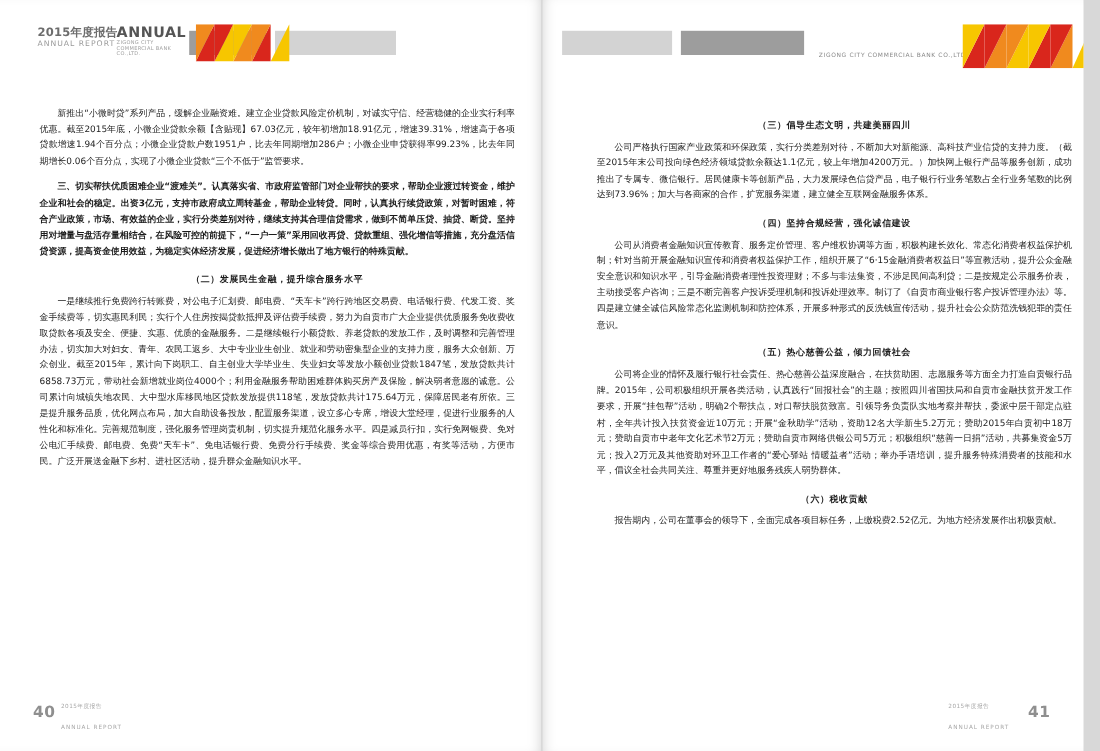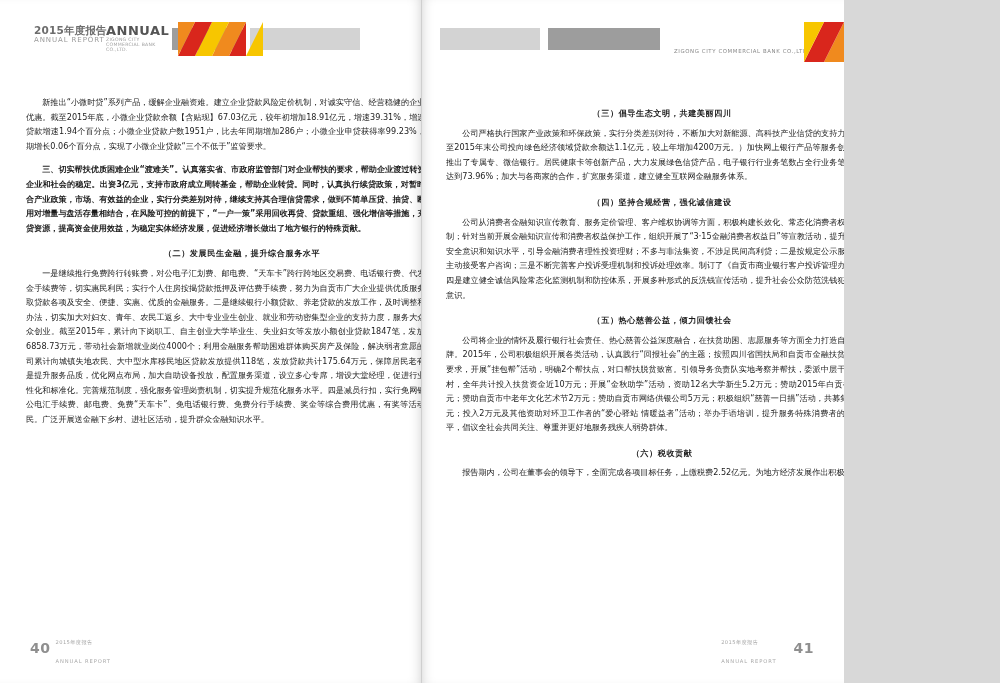--- a/index.html
+++ b/index.html
@@ -8,21 +8,21 @@
   }
   body {
     width: 1000px;
     height: 683px;
     background: #d8d8d8;
     font-family: "DejaVu Sans", "Liberation Sans", sans-serif;
     overflow: hidden;
   }
   .spread {
     position: relative;
-    width: 844px;
+    width: 985px;
     height: 683px;
     display: flex;
   }
   .page {
     position: relative;
     width: 500px;
     height: 683px;
     background: #ffffff;
     box-sizing: border-box;
     overflow: hidden;
@@ -119,22 +119,22 @@
   .content {
     position: absolute;
     top: 95px;
     width: 432px;
     font-size: 8.1px;
     line-height: 14.6px;
     color: #1b1b1b;
     text-align: justify;
     text-justify: inter-ideograph;
   }
-  .page.left .content { left: 26px; }
-  .page.right .content { left: 24px; }
+  .page.left .content { left: 36px; }
+  .page.right .content { left: 50px; }
 
   p.para {
     margin: 0 0 0 0;
     text-indent: 2em;
   }
   p.heading {
     margin: 9px 0 4px 0;
     text-indent: 2em;
     font-weight: bold;
   }
@@ -244,21 +244,21 @@
         <div class="tri" style="left:80px; top:0px; border-left:20px solid transparent; border-bottom:40px solid #f08a1e;"></div>
         <div class="tri" style="left:80px; top:0px; border-right:20px solid transparent; border-top:40px solid #d9261c;"></div>
         <div class="tri" style="left:100px; top:0px; border-left:18px solid transparent; border-bottom:40px solid #f7c600;"></div>
       </div>
     </div>
 
     <div class="content">
       <p class="heading-c">（三）倡导生态文明，共建美丽四川</p>
       <p class="para">公司严格执行国家产业政策和环保政策，实行分类差别对待，不断加大对新能源、高科技产业信贷的支持力度。（截至2015年末公司投向绿色经济领域贷款余额达1.1亿元，较上年增加4200万元。）加快网上银行产品等服务创新，成功推出了专属专、微信银行。居民健康卡等创新产品，大力发展绿色信贷产品，电子银行行业务笔数占全行业务笔数的比例达到73.96%；加大与各商家的合作，扩宽服务渠道，建立健全互联网金融服务体系。</p>
       <p class="heading-c">（四）坚持合规经营，强化诚信建设</p>
-      <p class="para">公司从消费者金融知识宣传教育、服务定价管理、客户维权协调等方面，积极构建长效化、常态化消费者权益保护机制；针对当前开展金融知识宣传和消费者权益保护工作，组织开展了“3·15金融消费者权益日”等宣教活动，提升公众金融安全意识和知识水平，引导金融消费者理性投资理财；不多与非法集资，不涉足民间高利贷；二是按规定公示服务价表，主动接受客户咨询；三是不断完善客户投诉受理机制和投诉处理效率。制订了《自贡市商业银行客户投诉管理办法》等。四是建立健全诚信风险常态化监测机制和防控体系，开展多种形式的反洗钱宣传活动，提升社会公众防范洗钱犯罪的责任意识。</p>
+      <p class="para">公司从消费者金融知识宣传教育、服务定价管理、客户维权协调等方面，积极构建长效化、常态化消费者权益保护机制；针对当前开展金融知识宣传和消费者权益保护工作，组织开展了“6·15金融消费者权益日”等宣教活动，提升公众金融安全意识和知识水平，引导金融消费者理性投资理财；不多与非法集资，不涉足民间高利贷；二是按规定公示服务价表，主动接受客户咨询；三是不断完善客户投诉受理机制和投诉处理效率。制订了《自贡市商业银行客户投诉管理办法》等。四是建立健全诚信风险常态化监测机制和防控体系，开展多种形式的反洗钱宣传活动，提升社会公众防范洗钱犯罪的责任意识。</p>
       <p class="heading-c">（五）热心慈善公益，倾力回馈社会</p>
       <p class="para">公司将企业的情怀及履行银行社会责任、热心慈善公益深度融合，在扶贫助困、志愿服务等方面全力打造自贡银行品牌。2015年，公司积极组织开展各类活动，认真践行“回报社会”的主题；按照四川省国扶局和自贡市金融扶贫开发工作要求，开展“挂包帮”活动，明确2个帮扶点，对口帮扶脱贫致富。引领导务负责队实地考察并帮扶，委派中层干部定点驻村，全年共计投入扶贫资金近10万元；开展“金秋助学”活动，资助12名大学新生5.2万元；赞助2015年白贡初中18万元；赞助自贡市中老年文化艺术节2万元；赞助自贡市网络供银公司5万元；积极组织“慈善一日捐”活动，共募集资金5万元；投入2万元及其他资助对环卫工作者的“爱心驿站 情暖益者”活动；举办手语培训，提升服务特殊消费者的技能和水平，倡议全社会共同关注、尊重并更好地服务残疾人弱势群体。</p>
       <p class="heading-c">（六）税收贡献</p>
       <p class="para">报告期内，公司在董事会的领导下，全面完成各项目标任务，上缴税费2.52亿元。为地方经济发展作出积极贡献。</p>
     </div>
 
     <div class="footer f-right">
       <span>
         <span class="fcn">2015年度报告</span><br>
         <span class="fen">ANNUAL REPORT</span>

